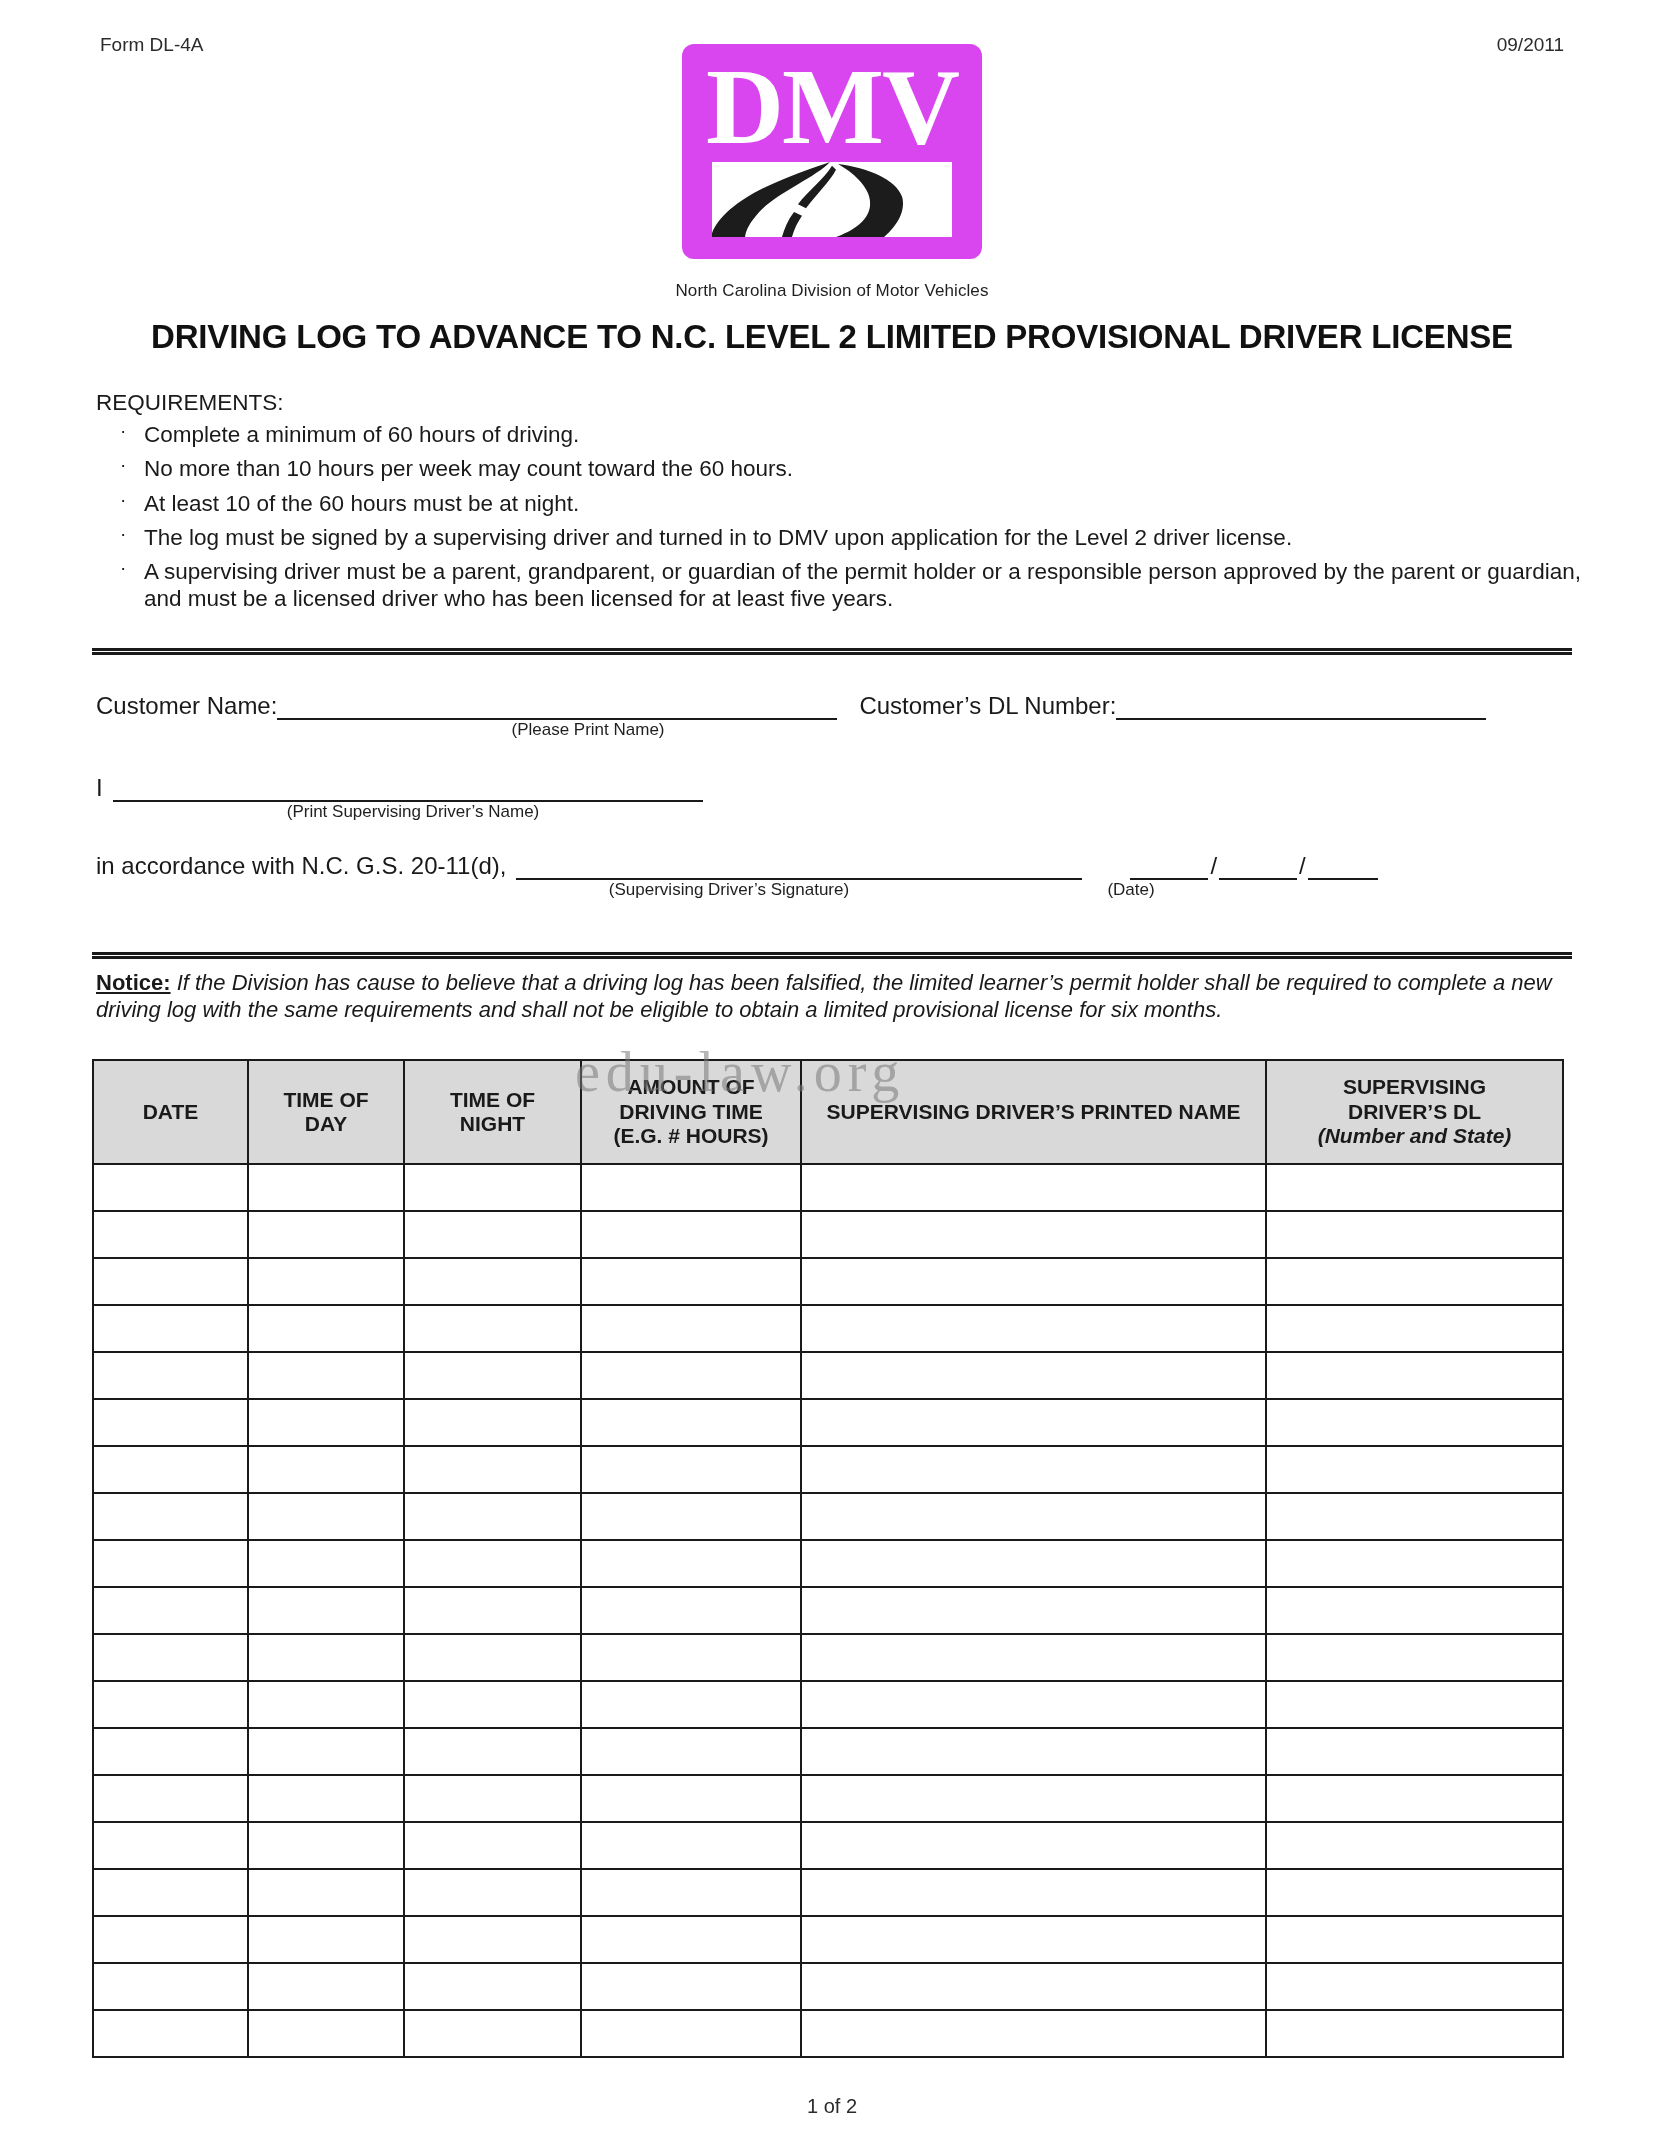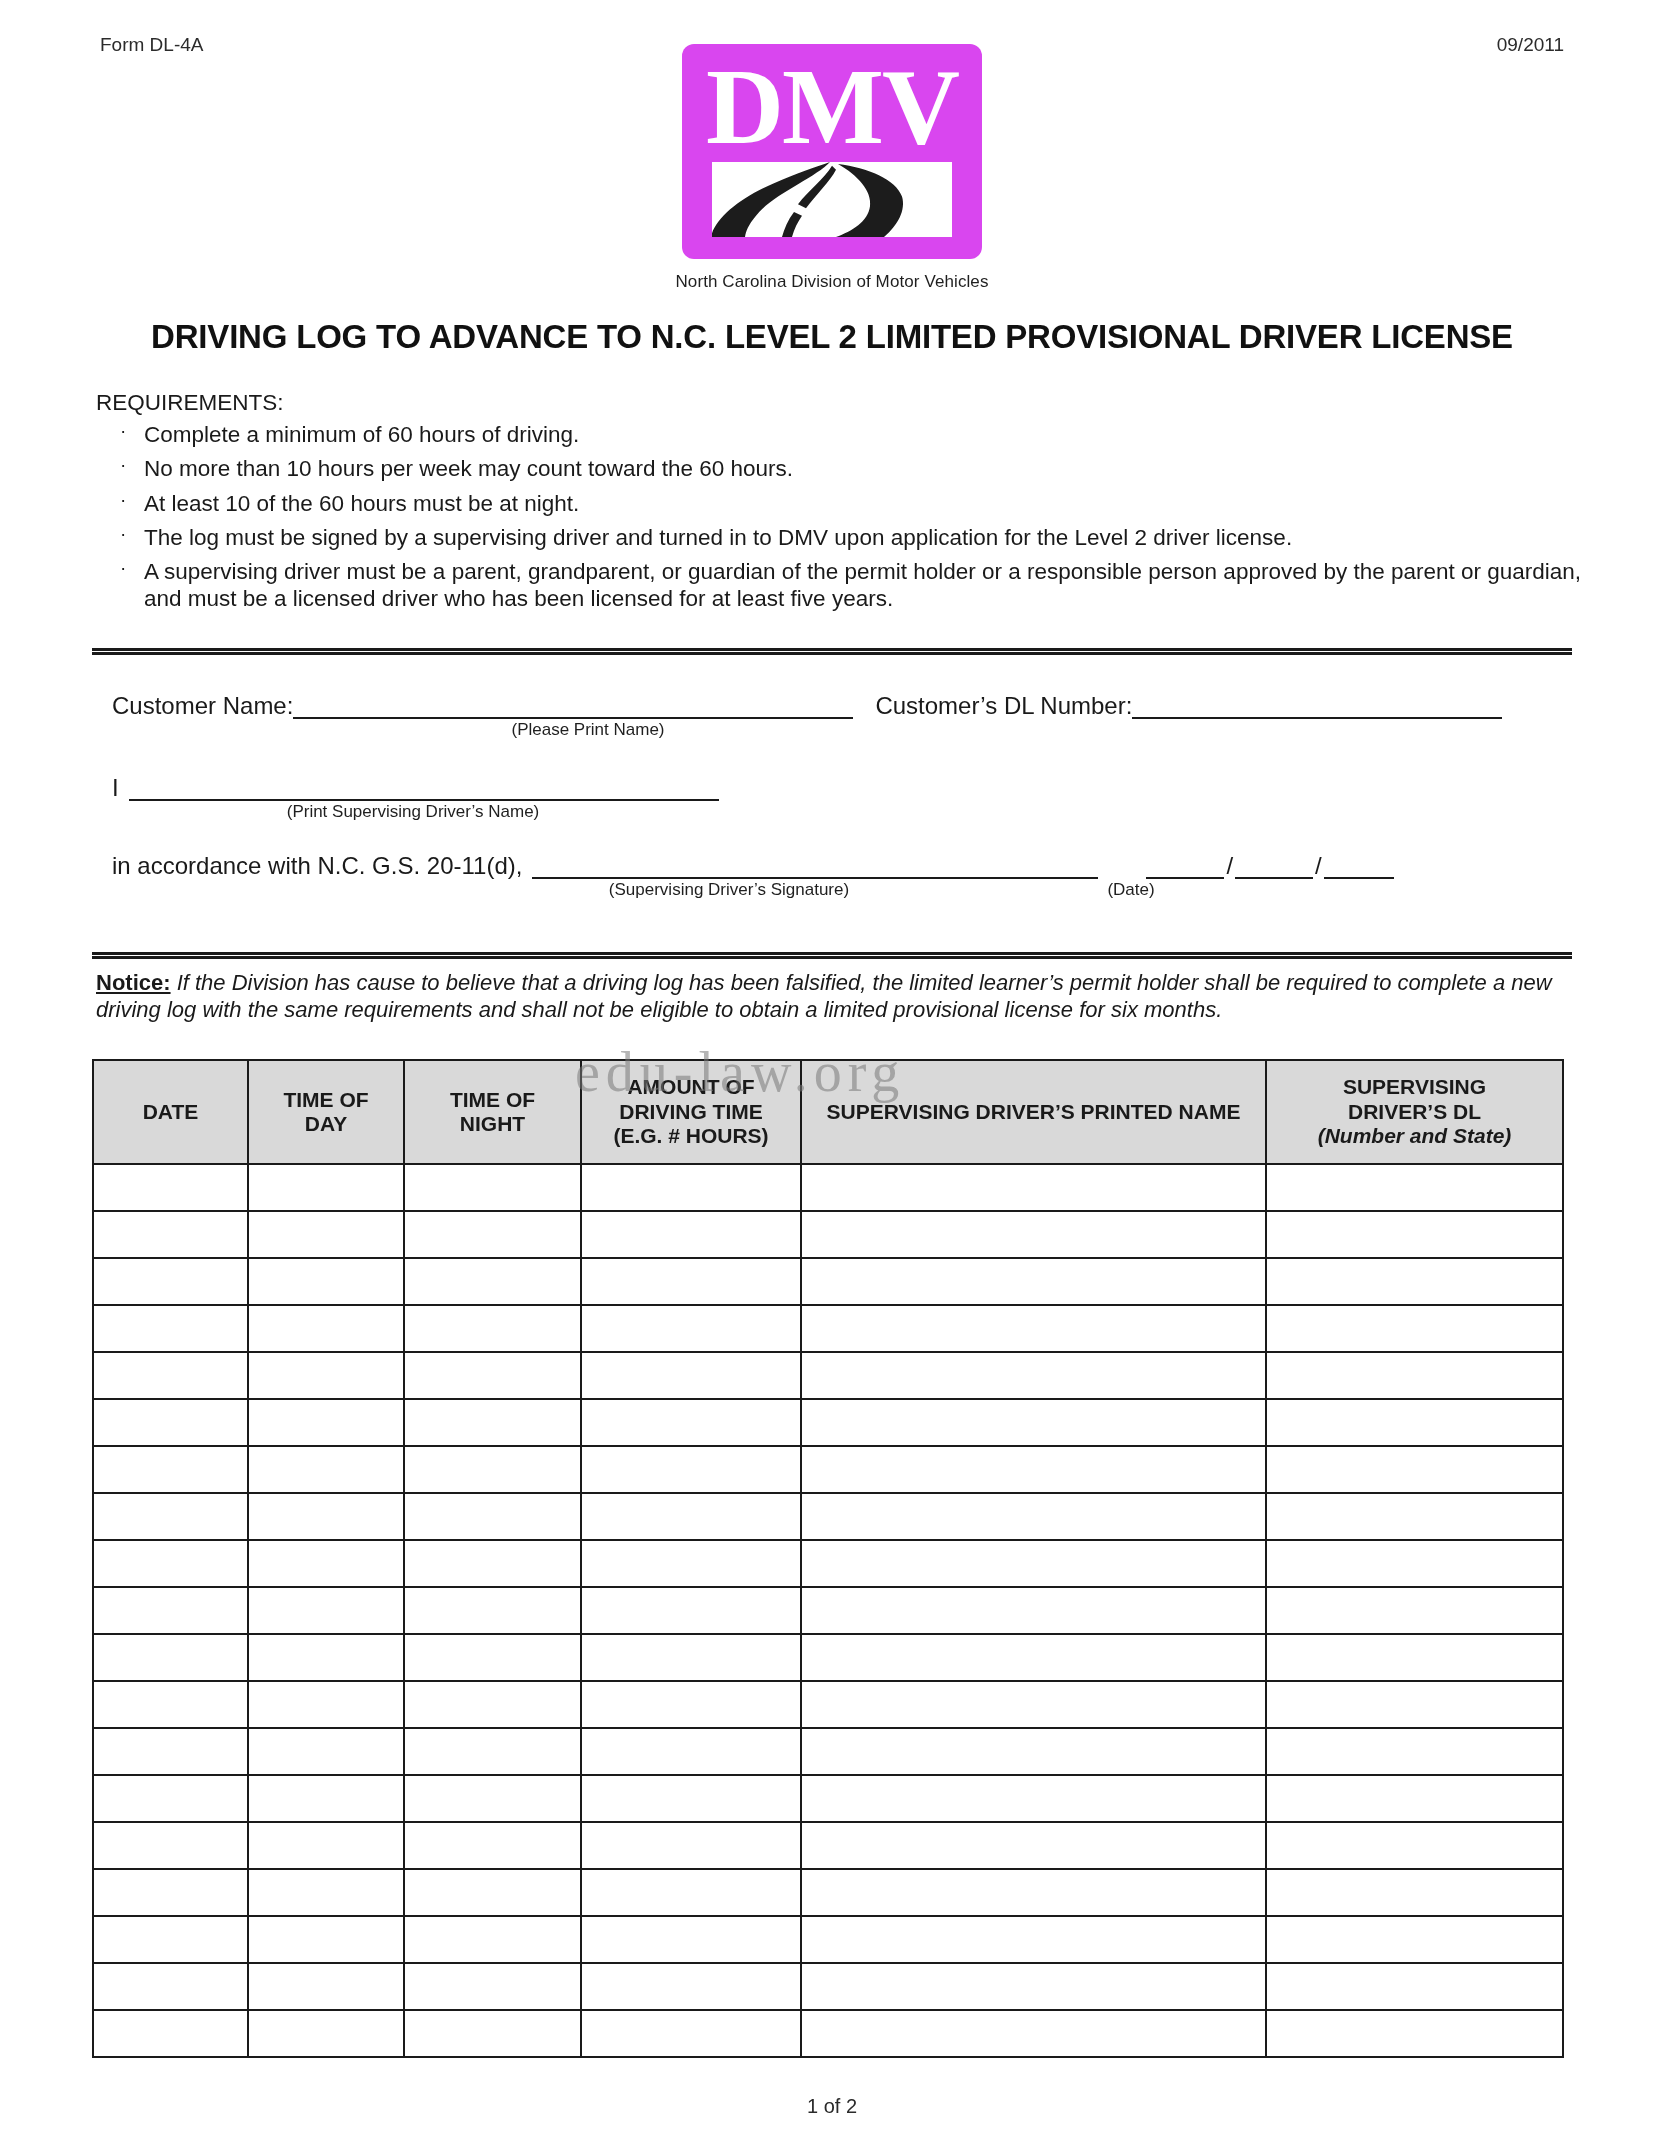--- a/index.html
+++ b/index.html
@@ -49,21 +49,21 @@
     line-height: 1.05;
   }
   .logo-road-panel {
     position: absolute;
     left: 30px; right: 30px;
     top: 118px; bottom: 22px;
     background: #ffffff;
   }
   .logo-road-panel svg { display: block; width: 100%; height: 100%; }
   .logo-caption {
-    margin-top: 13px;
+    margin-top: 22px;
     font-size: 17px;
     color: #1f1f1f;
     letter-spacing: .1px;
   }
 
   
   .form-title {
     position: absolute;
     top: 318px; left: 60px; right: 60px;
     text-align: center;
@@ -103,21 +103,21 @@
   }
   #rule-1 { top: 648px; }
   #rule-2 { top: 952px; }
 
   
   .fill-section {
     position: absolute;
     top: 690px; left: 96px; right: 60px;
     font-size: 24px;
   }
-  .line-row { display: flex; align-items: center; white-space: nowrap; margin-left: 16px; }
+  .line-row { display: flex; align-items: flex-end; white-space: nowrap; }
   .blank {
     display: inline-block;
     border-bottom: 2.5px solid #1a1a1a;
     height: 26px;
   }
   .sub-label {
     font-size: 17px;
     color: #1f1f1f;
     text-align: center;
   }

